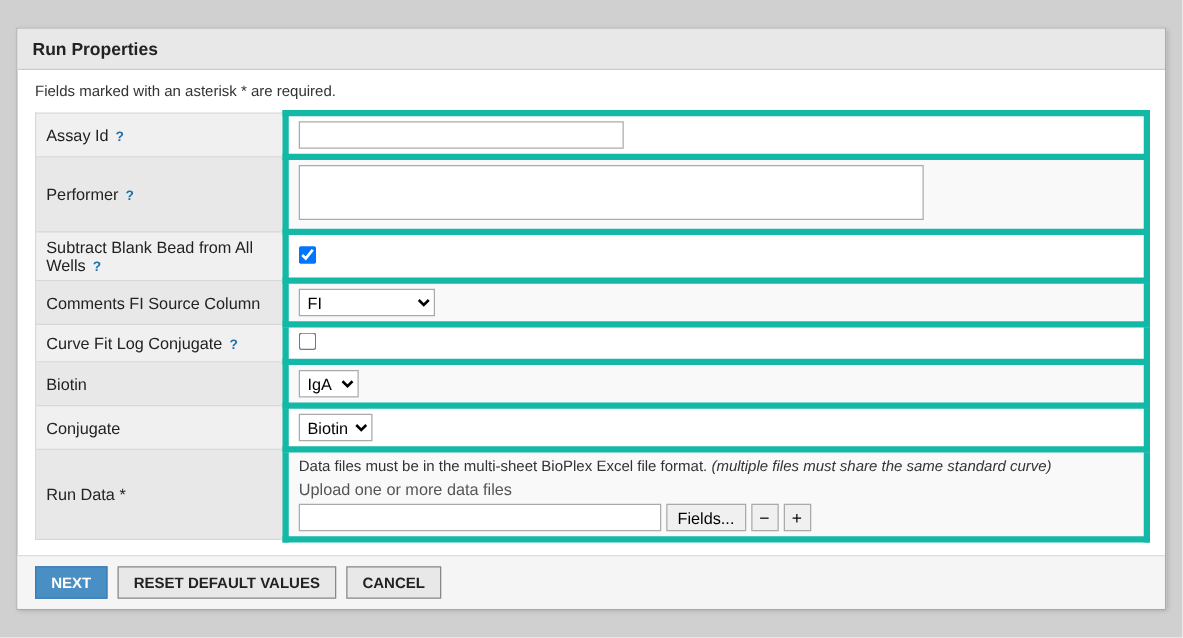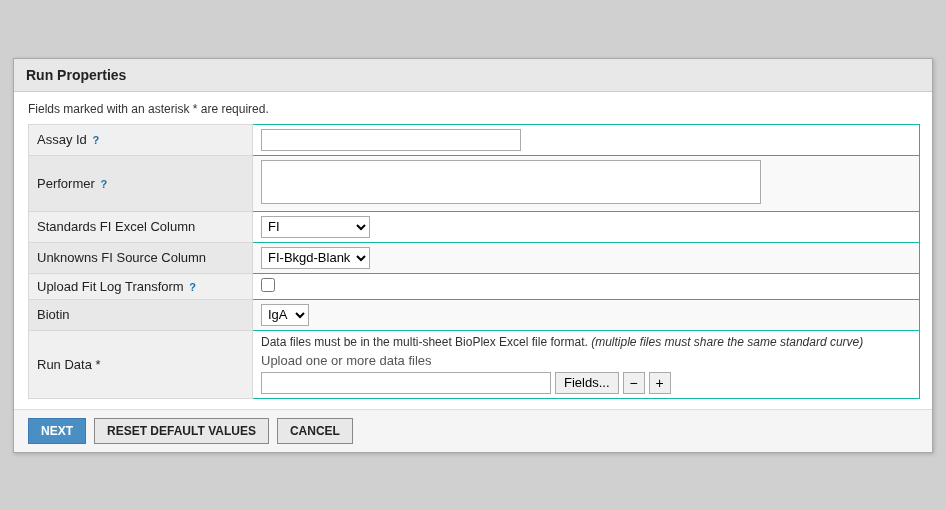--- a/index.html
+++ b/index.html
@@ -37,28 +37,28 @@
     }
     .form-table {
       width: 100%;
       border-collapse: collapse;
     }
     .form-table tr td {
       padding: 3px 4px;
       vertical-align: middle;
     }
     .form-table tr td:first-child {
-      width: 224px;
+      width: 200px;
       background: #f0f0f0;
       border: 1px solid #d8d8d8;
       padding: 4px 8px;
       color: #222;
     }
     .form-table tr td:last-child {
-      border: 1px solid #14b8a6;
+      border: 5px solid #14b8a6;
       background: #fff;
       padding: 4px 8px;
     }
     .form-table tr:nth-child(odd) td:first-child { background: #f0f0f0; }
     .form-table tr:nth-child(even) td:first-child { background: #e8e8e8; }
     .form-table tr:nth-child(odd) td:last-child { background: #fff; }
     .form-table tr:nth-child(even) td:last-child { background: #f9f9f9; }
 
     input[type="text"] {
       border: 1px solid #aaa;
@@ -179,50 +179,47 @@
         <tr>
           <td>
             <span>Performer</span>
             <a class="help-link" href="#">?</a>
           </td>
           <td>
             <textarea style=""></textarea>
           </td>
         </tr>
 
-
-        <tr>
-          <td>
-            <span>Standards FI Excel Column</span>
+        <tr>
+          <td>
+            <span>Subtract Blank Bead from All Wells</span>
+            <a class="help-link" href="#">?</a>
+          </td>
+          <td>
+            <input type="checkbox" checked="" style="">
+          </td>
+        </tr>
+
+        <tr>
+          <td>
+            <span>Comments FI Source Column</span>
           </td>
           <td>
             <select>
               <option value="FI">FI</option>
               <option value="FI-Bkgd">FI-Bkgd</option>
               <option value="FI-Bkgd-Blank">FI-Bkgd-Blank</option>
             </select>
           </td>
         </tr>
 
-        <tr>
-          <td>
-            <span>Unknowns FI Source Column</span>
-          </td>
-          <td>
-            <select>
-              <option value="FI">FI</option>
-              <option value="FI-Bkgd">FI-Bkgd</option>
-              <option value="FI-Bkgd-Blank" selected="">FI-Bkgd-Blank</option>
-            </select>
-          </td>
-        </tr>
-
-        <tr>
-          <td>
-            <span>Upload Fit Log Transform</span>
+
+        <tr>
+          <td>
+            <span>Curve Fit Log Conjugate</span>
             <a class="help-link" href="#">?</a>
           </td>
           <td>
             <input type="checkbox" style="">
           </td>
         </tr>
 
         <tr>
           <td>
             <span>Biotin</span>
@@ -230,20 +227,32 @@
           <td>
             <select>
               <option value="IgA" selected="">IgA</option>
               <option value="IgG">IgG</option>
               <option value="IgM">IgM</option>
               <option value="IgE">IgE</option>
             </select>
           </td>
         </tr>
 
+        <tr>
+          <td>
+            <span>Conjugate</span>
+          </td>
+          <td>
+            <select>
+              <option value="Biotin" selected="">Biotin</option>
+              <option value="PE">PE</option>
+              <option value="APC">APC</option>
+            </select>
+          </td>
+        </tr>
 
 
 
 
         <tr>
           <td>
             <span>Run Data *</span>
           </td>
           <td class="run-data-cell">
             <div class="run-data-note">

